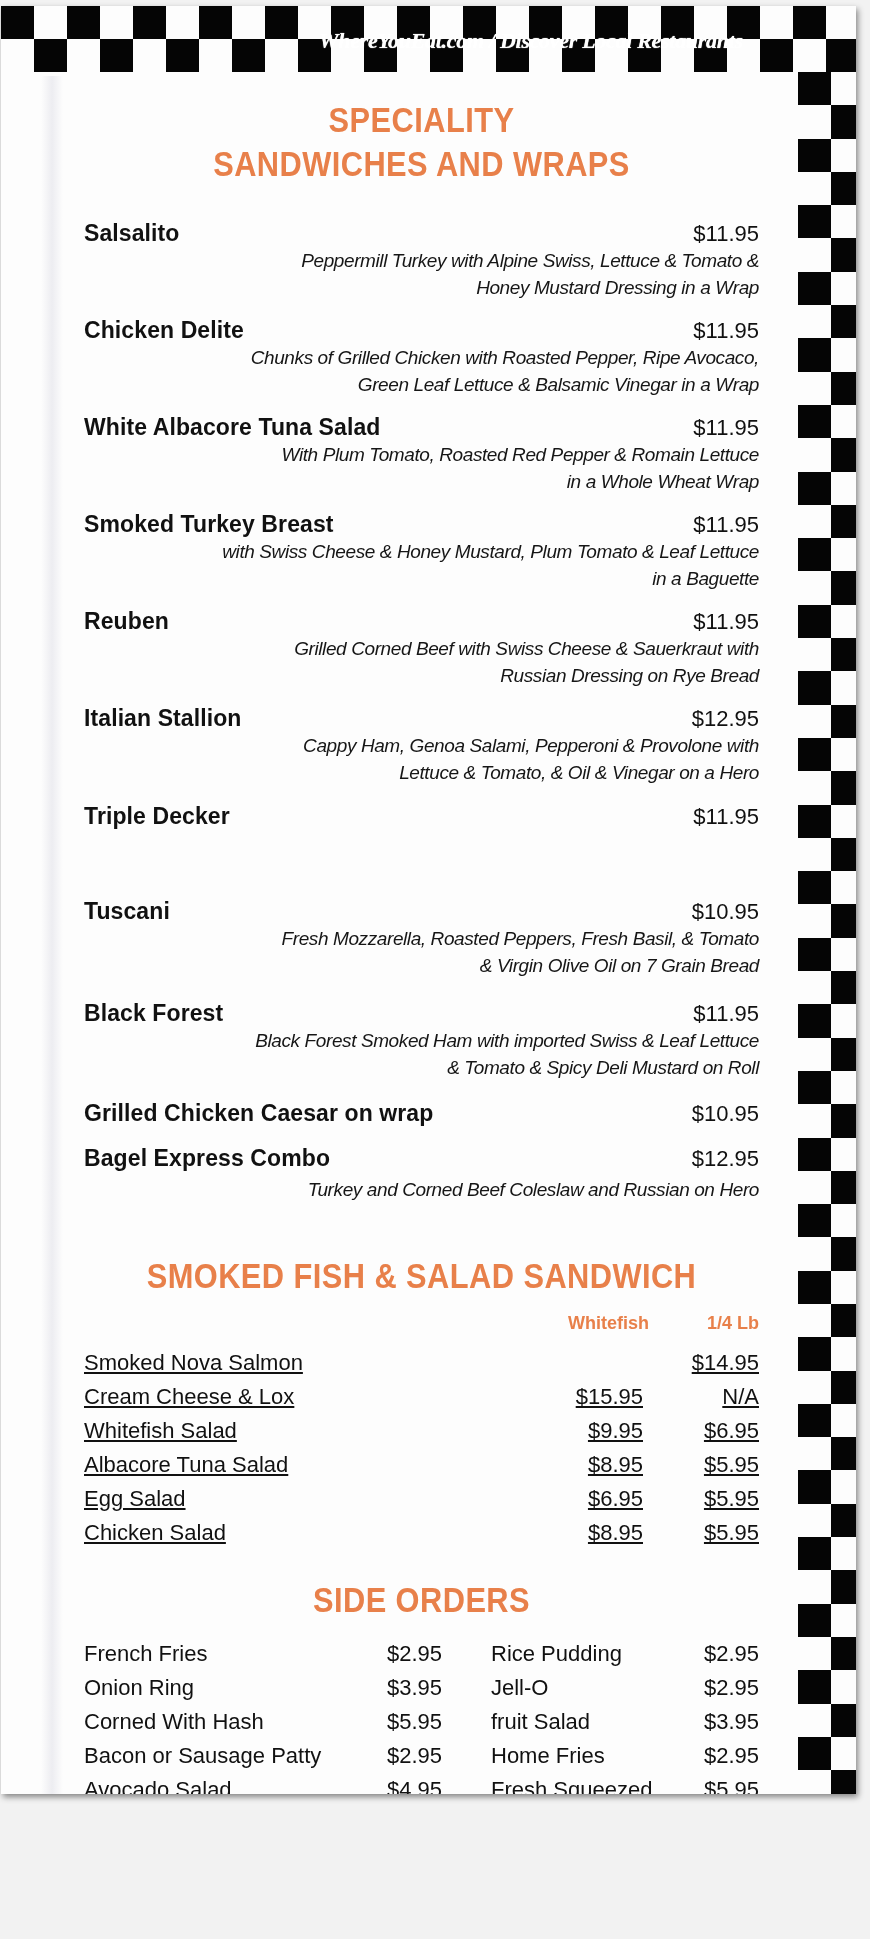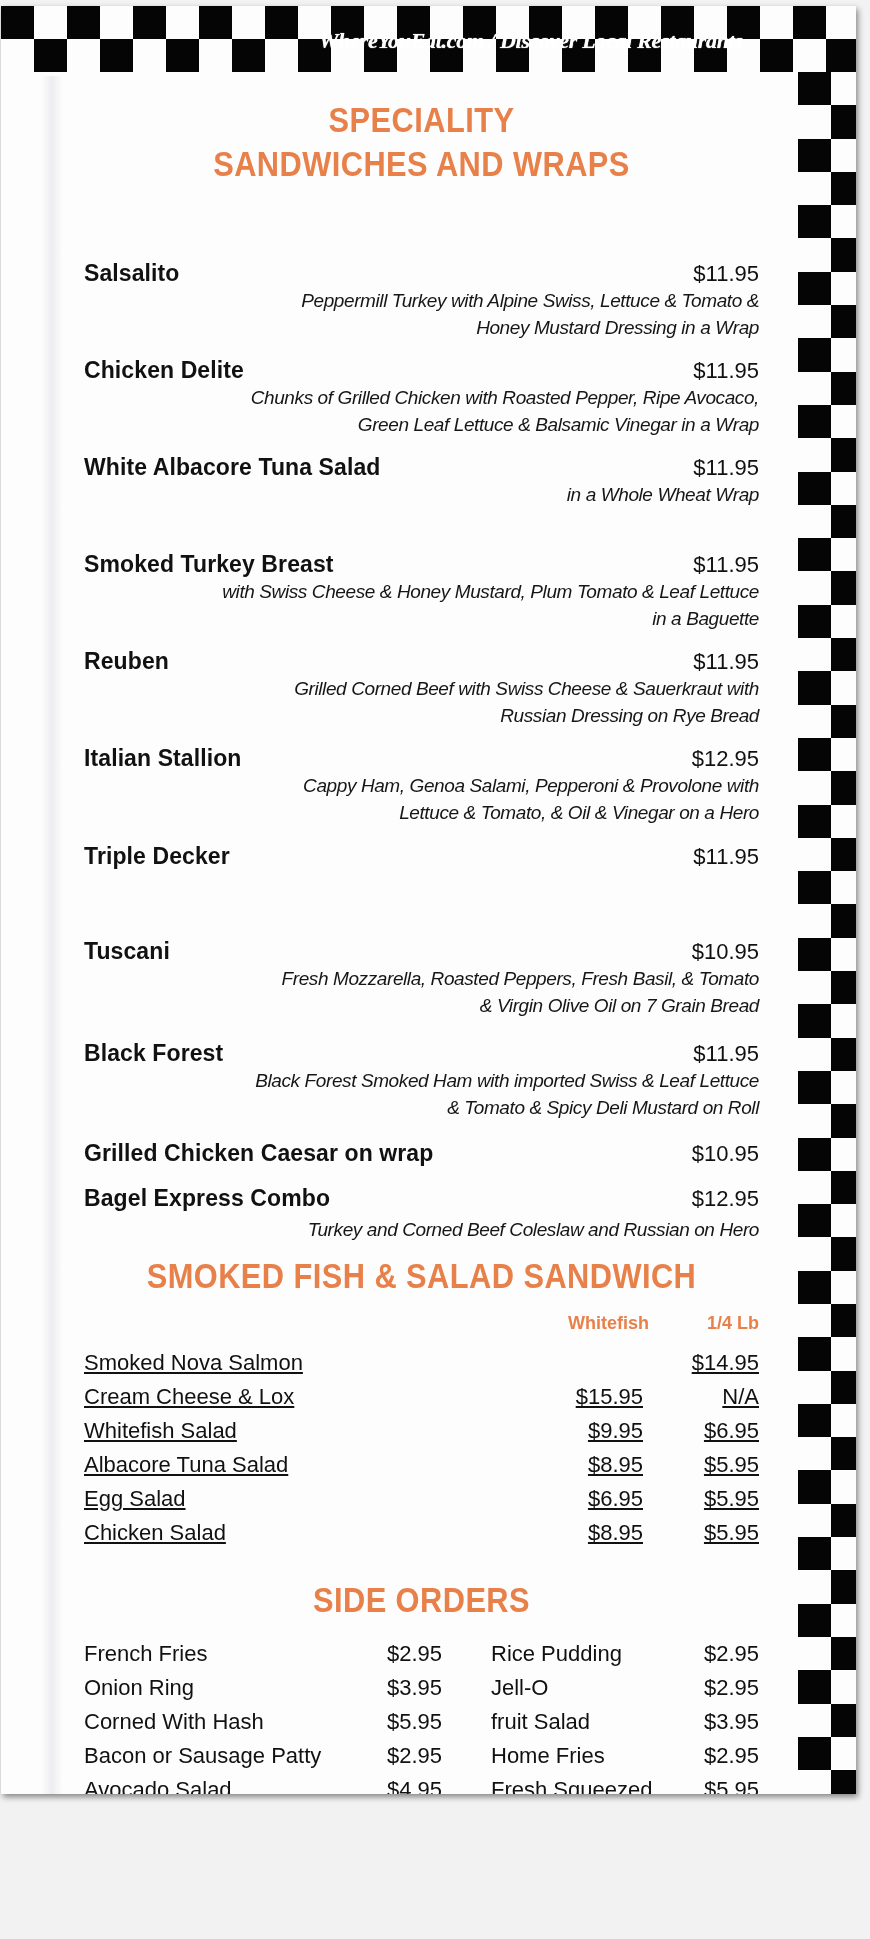--- a/index.html
+++ b/index.html
@@ -38,21 +38,21 @@
   }
 
   .content { position: absolute; left: 83px; top: 0; width: 675px; }
 
   .section-title {
     color: #e8804a; font-family: "Liberation Sans", sans-serif; font-weight: bold;
     text-align: center; letter-spacing: 0.5px; transform: scaleX(0.88); transform-origin: center;
   }
   .title-1 { position: absolute; top: 92px; left: 0; width: 675px; font-size: 35px; line-height: 44px; }
 
-  .item { position: absolute; left: 0; width: 675px; margin-top: 40px; }
+  .item { position: absolute; left: 0; width: 675px; }
   .item-row { display: flex; justify-content: space-between; align-items: baseline; }
   .item-name { font-size: 23px; font-weight: bold; letter-spacing: 0.1px; }
   .item-price { font-size: 22px; }
   .item-desc { font-style: italic; font-size: 19px; line-height: 27px; letter-spacing: -0.4px; color: #161616; text-align: right; }
 
   .title-2 { position: absolute; top: 1248px; left: 0; width: 675px; font-size: 35px; line-height: 44px; }
 
   .fish-head { position: absolute; top: 1307px; left: 0; width: 675px; font-size: 18px; font-weight: bold; color: #e8804a; }
   .fish-head span { position: absolute; text-align: right; }
   .fish-row { position: absolute; left: 0; width: 675px; font-size: 22px; height: 34px; }
@@ -319,20 +319,21 @@
         </div>
       <div class="item-desc">Chunks of Grilled Chicken with Roasted Pepper, Ripe Avocaco,</div>
       <div class="item-desc">Green Leaf Lettuce &amp; Balsamic Vinegar in a Wrap</div>
     </div>
 
     <div class="item" style="top:408px">
       <div class="item-row">
           <span class="item-name">White Albacore Tuna Salad</span>
           <span class="item-price">$11.95</span>
         </div>
+      <div class="item-desc">With Plum Tomato, Roasted Red Pepper &amp; Romain Lettuce</div>
       <div class="item-desc">in a Whole Wheat Wrap</div>
     </div>
 
     <div class="item" style="top:505px">
       <div class="item-row">
           <span class="item-name">Smoked Turkey Breast</span>
           <span class="item-price">$11.95</span>
         </div>
       <div class="item-desc">with Swiss Cheese &amp; Honey Mustard, Plum Tomato &amp; Leaf Lettuce</div>
       <div class="item-desc">in a Baguette</div>

